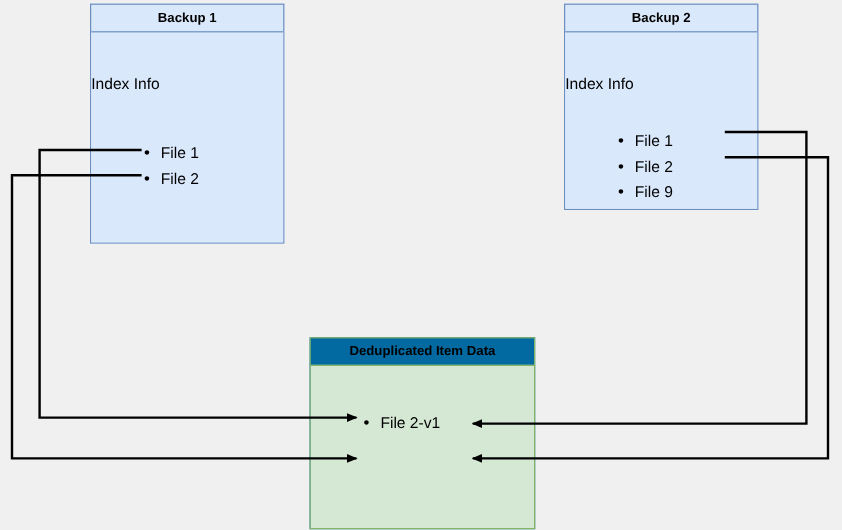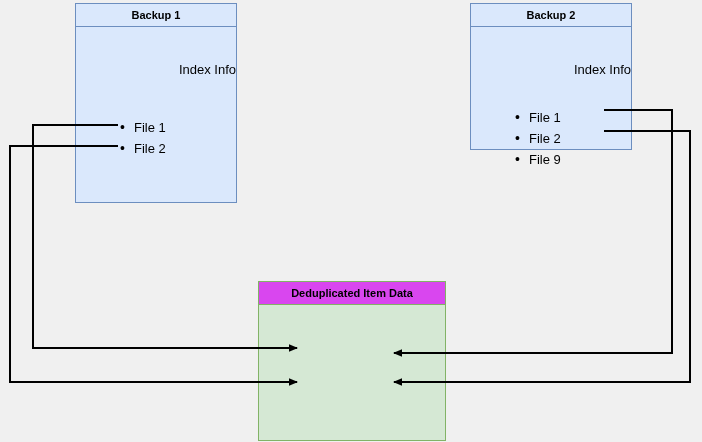--- a/index.html
+++ b/index.html
@@ -33,31 +33,31 @@
     left: 0; right: 0; top: 0;
     height: 22px;
     line-height: 22px;
     text-align: center;
     font-size: 11px;
     font-weight: bold;
     color: #000;
   }
   .green {
     border-color: #82b366;
-    background: #d946ef;
+    background: #0369a1;
   }
   .green .body {
     border-top-color: #82b366;
     background: #d5e8d4;
   }
   .heading {
     position: absolute;
     font-size: 13px;
     color: #000;
-    text-align: right;
+    text-align: left;
     width: 100%;
     left: 0;
   }
   .list {
     position: absolute;
     margin: 0;
     padding: 0;
     list-style: none;
   }
   .list li {
@@ -92,35 +92,36 @@
   <div class="box" style="left:75px; top:3px; width:162px; height:200px;">
     <div class="body"></div>
     <div class="title">Backup 1</div>
     <div class="heading" style="top:58px;">Index Info</div>
     <ul class="list" style="left:42px; top:113px;">
       <li>File 1</li>
       <li>File 2</li>
     </ul>
   </div>
 
-  <div class="box" style="left:470px; top:3px; width:162px; height:147px;">
+  <div class="box" style="left:470px; top:3px; width:162px; height:172px;">
     <div class="body"></div>
     <div class="title">Backup 2</div>
     <div class="heading" style="top:58px;">Index Info</div>
     <ul class="list" style="left:42px; top:103px;">
       <li>File 1</li>
       <li>File 2</li>
       <li>File 9</li>
     </ul>
   </div>
 
   <div class="box green" style="left:258px; top:281px; width:188px; height:160px;">
     <div class="body"></div>
     <div class="title">Deduplicated Item Data</div>
     <ul class="list" style="left:42px; top:60px;">
+      <li>File 2-v1</li>
     </ul>
   </div>
 
   <svg class="wires" viewBox="0 0 702 442">
     <defs>
       <marker id="arrow" markerWidth="9" markerHeight="9" refX="8" refY="4.5" orient="auto" markerUnits="userSpaceOnUse">
         <path d="M0,0.8 L9,4.5 L0,8.2 z" fill="#000"></path>
       </marker>
     </defs>
     <g fill="none" stroke="#000" stroke-width="2">

